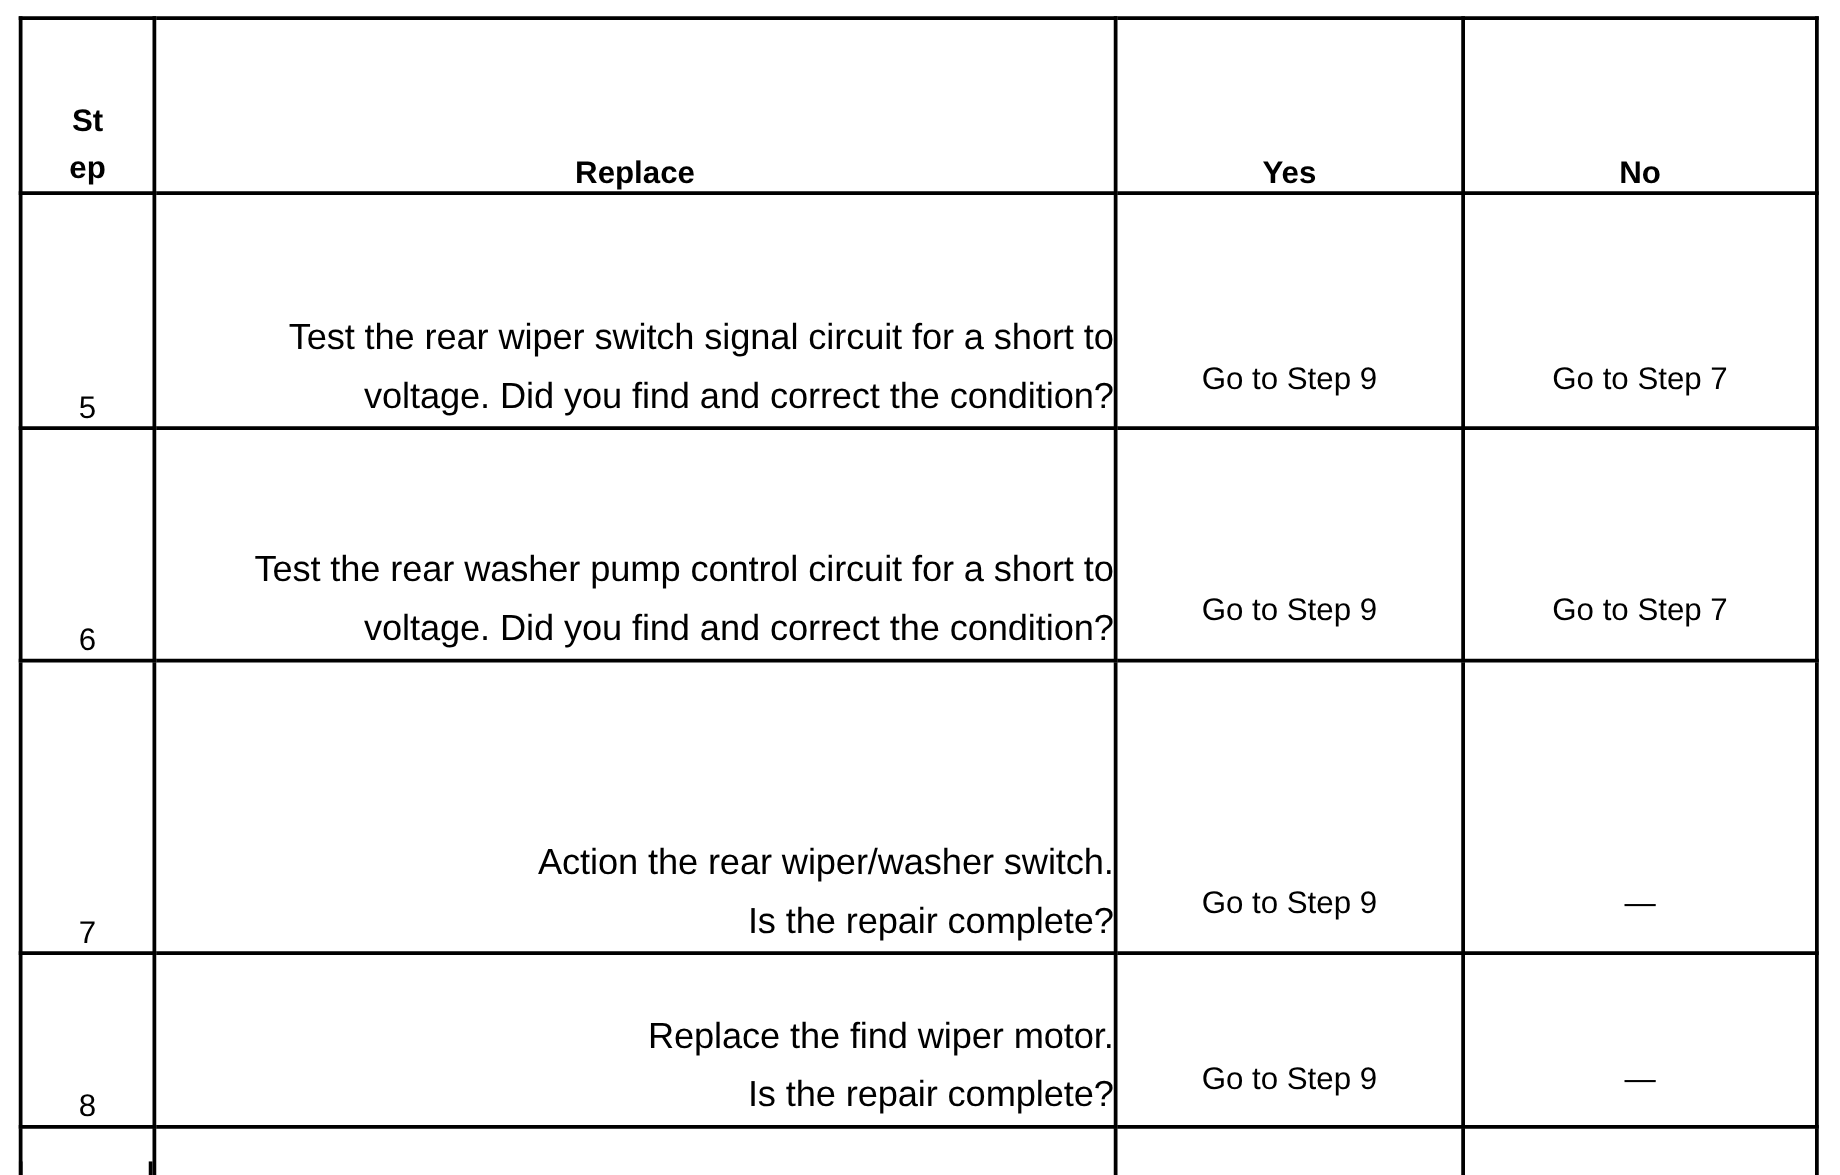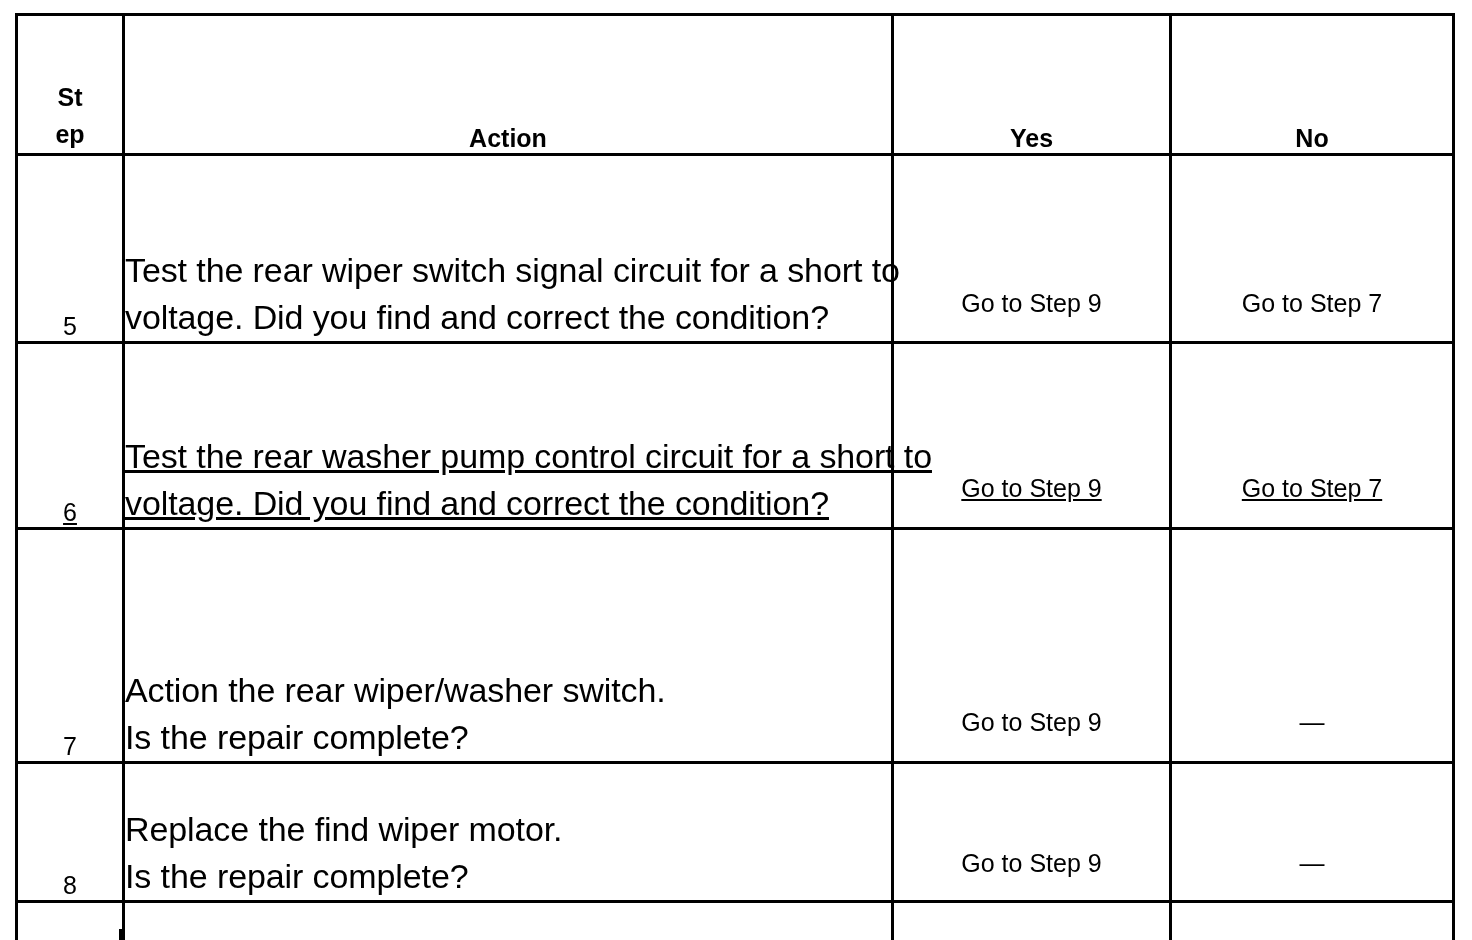--- a/index.html
+++ b/index.html
@@ -68,39 +68,39 @@
   
   .cell-step {
     text-align: center;
     font-size: 25px;
     font-weight: normal;
     vertical-align: middle;
   }
 
   .cell-action {
     vertical-align: top;
-    font-size: 34px;
+    font-size: 29px;
     line-height: 47px;
     padding: 13px 0 0 15px;
-    text-align: left;
+    text-align: right;
     letter-spacing: -0.1px;
   }
   .cell-action .line { display: block; white-space: nowrap; }
 
   .cell-result {
     text-align: center;
     font-size: 25px;
     vertical-align: bottom;
     padding-bottom: 22px;
   }
   .cell-result.dash { font-size: 25px; }
 
   
   tr.r5 td { height: 162px; }
-  tr.r6 td { height: 159px; text-decoration: underline; }
+  tr.r6 td { height: 159px; }
   tr.r7 td { height: 207px; }
   tr.r8 td { height: 114px; }
   tr.r9 td { height: 116px; }
 
   tr.r7 .cell-result { padding-bottom: 24px; }
   tr.r8 .cell-result { padding-bottom: 22px; }
   tr.r9 .cell-result { padding-bottom: 23px; }
   tr.r5 .cell-result { padding-bottom: 23px; }
   tr.r6 .cell-result { padding-bottom: 24px; }
 
@@ -135,21 +135,21 @@
       <col class="c-yes">
       <col class="c-no">
     </colgroup>
     <tbody>
 
       <tr class="header-row">
         <td class="hdr-step">
           <span>St</span><br>
           <span>ep</span>
         </td>
-        <td class="hdr-center">Action</td>
+        <td class="hdr-center">Replace</td>
         <td class="hdr-center">Yes</td>
         <td class="hdr-center">No</td>
       </tr>
 
       <tr class="r5">
         <td class="cell-step">5</td>
         <td class="cell-action">
           <span class="line">Test the rear wiper switch signal circuit for a short to</span>
           <span class="line">voltage.  Did you find and correct the condition?</span>
         </td>

